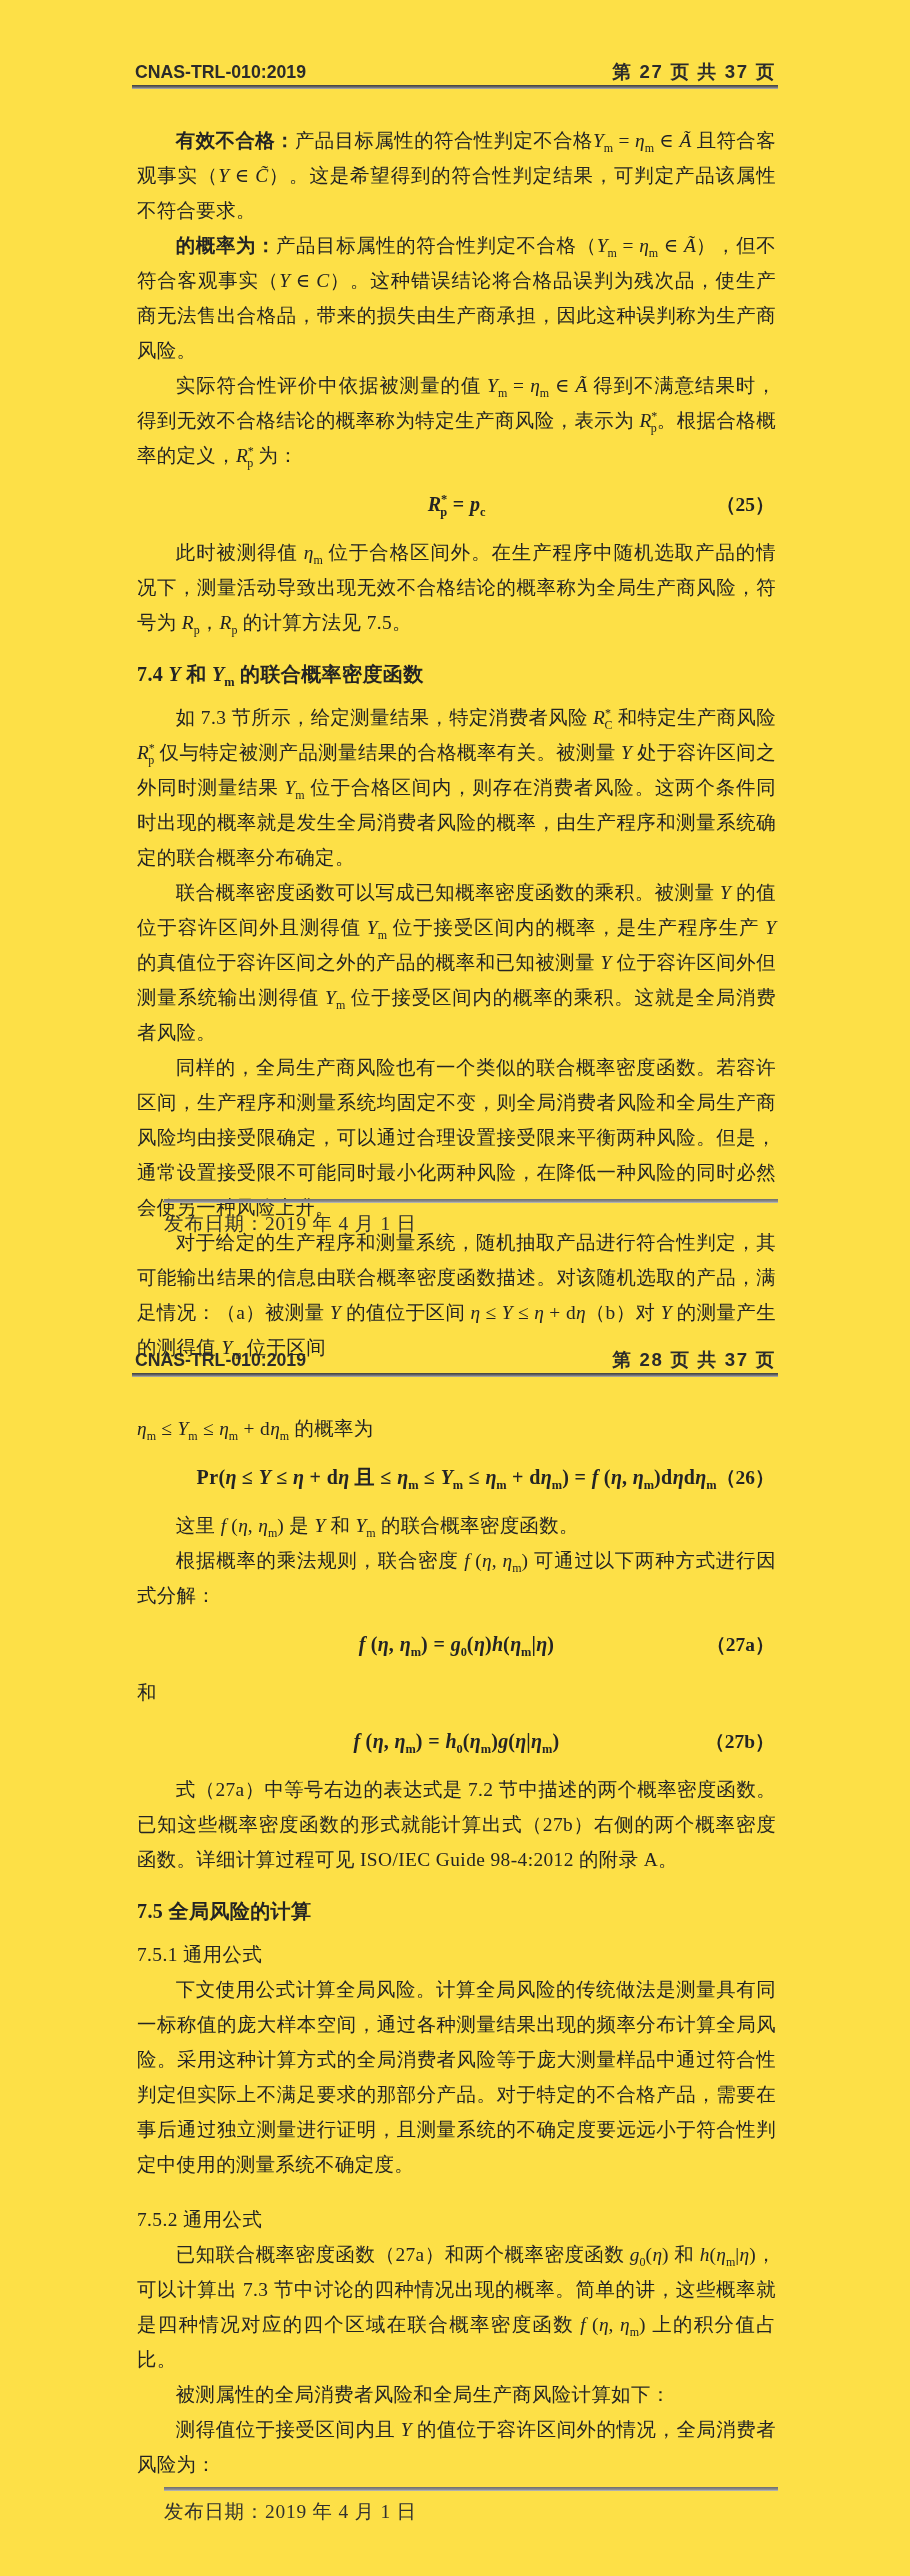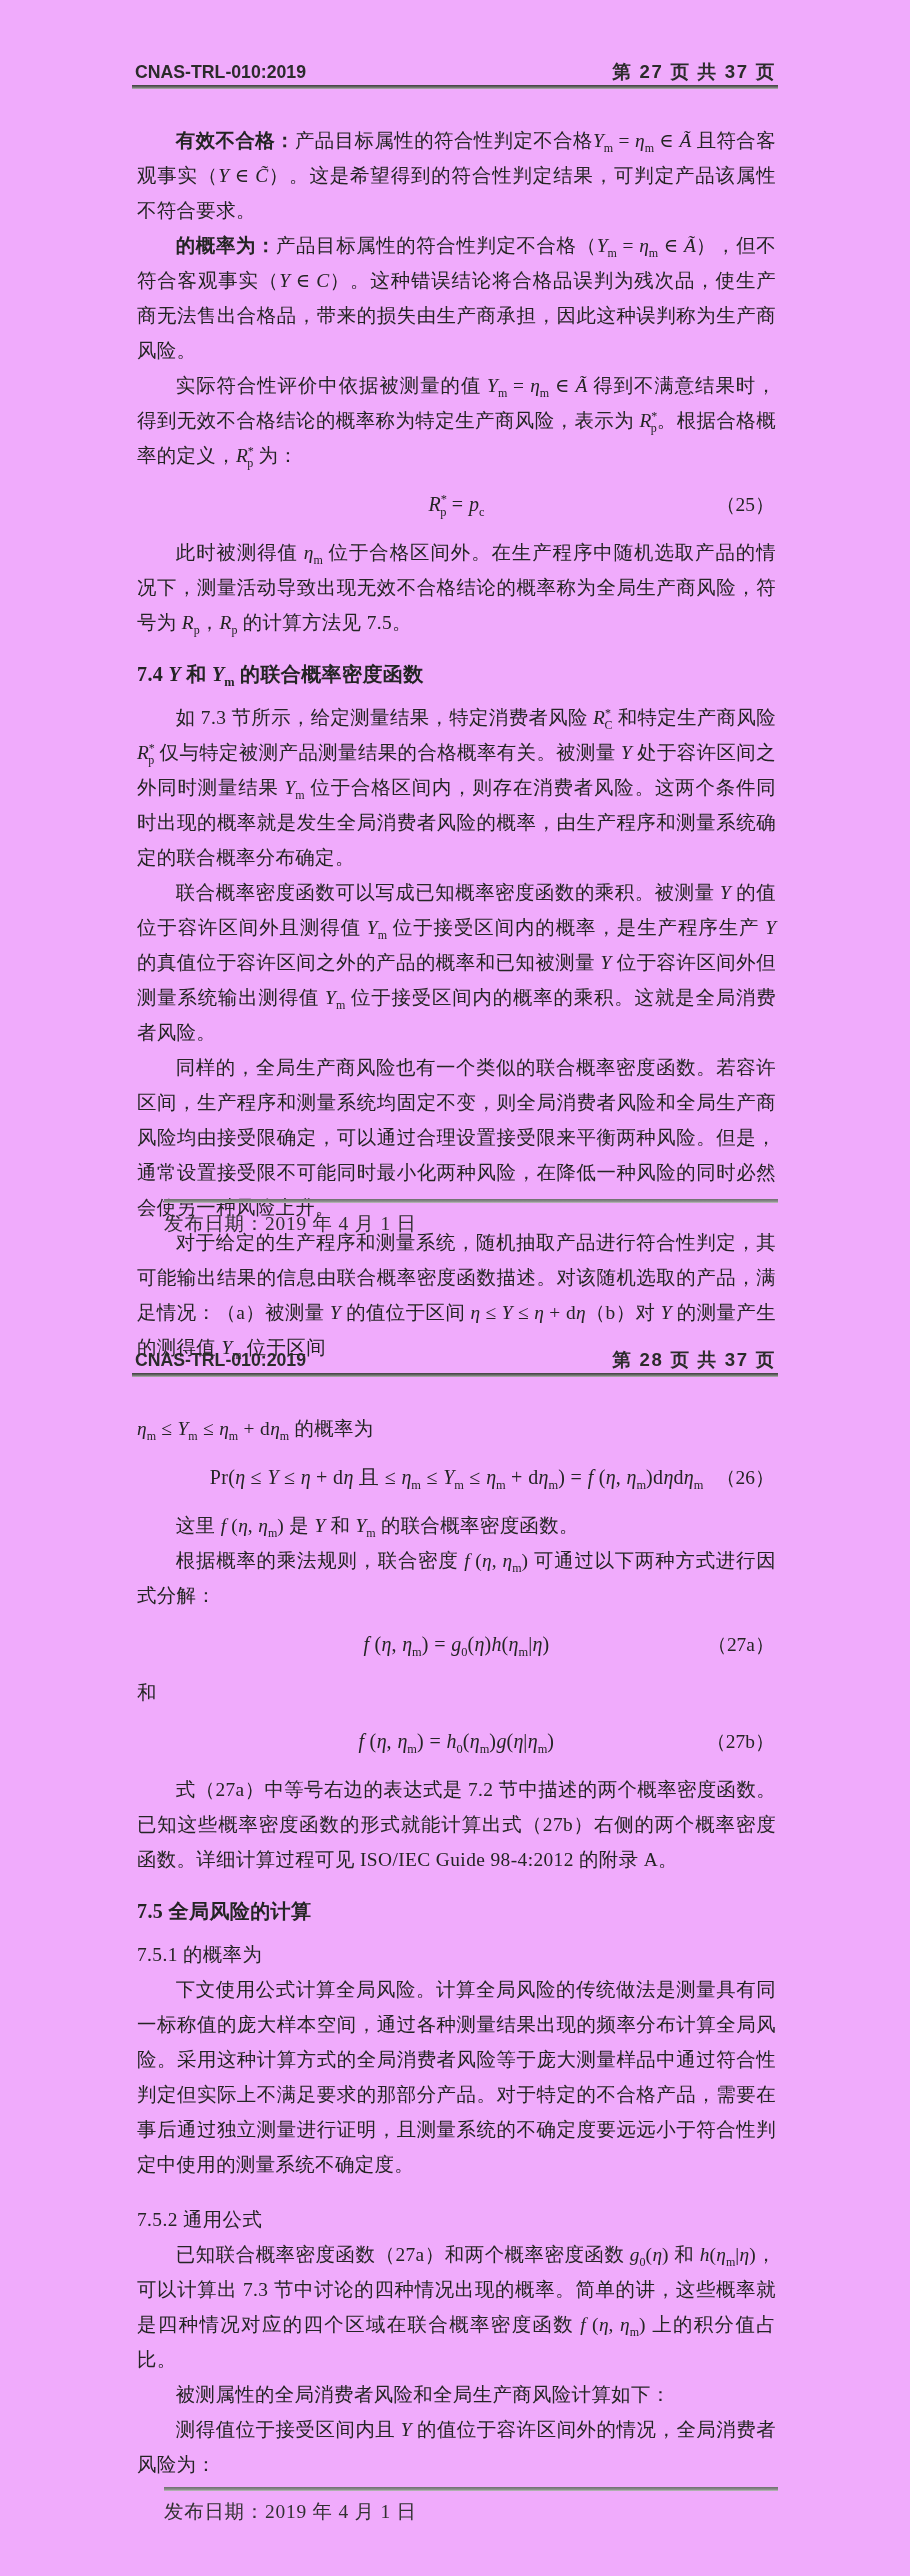--- a/index.html
+++ b/index.html
@@ -1,19 +1,19 @@
 <!DOCTYPE html>
 <html style="font-size:13.5px"><head>
 <meta charset="utf-8">
 <style>
   html,body{margin:0;padding:0;background:#ffffff;}
   .doc{
     position:relative;
     width:911px;height:2576px;
-    background:#f0abfc;
+    background:#fde047;
     overflow:hidden;
     color:#242424;
     font-family:"Liberation Serif","DejaVu Serif",serif;
   }
   .page{position:absolute;left:0;width:911px;height:1288px;}
   .page.p27{top:0;}
   .page.p28{top:1288px;}
 
   .page-head{
     position:absolute;top:59px;left:135px;right:135px;
@@ -37,21 +37,21 @@
   .content i{font-style:italic;font-family:"Liberation Serif","DejaVu Serif",serif;letter-spacing:0;}
   sub,sup{font-size:.62em;line-height:0;letter-spacing:0;}
   sup + sub{margin-left:-.55em;}
 
   .h1{font-weight:bold;margin:17px 0 8.4px 0 !important;font-size:20px;}
   .h2{font-weight:normal;margin:0;}
   .h2sp{margin-top:20px !important;}
 
   .formula{
     position:relative;text-align:center;margin:13.5px 0 !important;
-    font-size:20px;text-indent:0 !important;
+    font-size:20px;text-indent:0 !important;font-weight:bold;
   }
   .formula .eqno{
     position:absolute;right:1.7px;top:0;
     font-style:normal;font-size:19.4px;letter-spacing:0;
   }
 
   .page-foot{position:absolute;left:132px;right:133px;bottom:51px;margin-left:32px;}
   .foot-rule{
     height:4.2px;
     background:linear-gradient(to bottom,#6e6e6e 0%,#8b8b8b 60%,#c0c0c0 100%);
@@ -115,21 +115,21 @@
         <span><i>f</i> (<i>η</i>, <i>η</i><sub>m</sub>) = <i>g</i><sub>0</sub>(<i>η</i>)<i>h</i>(<i>η</i><sub>m</sub>|<i>η</i>)</span>
         <span class="eqno">（27a）</span>
       </p>
       <p>和</p>
       <p class="formula">
         <span><i>f</i> (<i>η</i>, <i>η</i><sub>m</sub>) = <i>h</i><sub>0</sub>(<i>η</i><sub>m</sub>)<i>g</i>(<i>η</i>|<i>η</i><sub>m</sub>)</span>
         <span class="eqno">（27b）</span>
       </p>
       <p class="ind">式（27a）中等号右边的表达式是 7.2 节中描述的两个概率密度函数。已知这些概率密度函数的形式就能计算出式（27b）右侧的两个概率密度函数。详细计算过程可见 ISO/IEC Guide 98-4:2012 的附录 A。</p>
       <p class="h1">7.5 全局风险的计算</p>
-      <p class="h2">7.5.1 的概率为</p>
+      <p class="h2">7.5.1 通用公式</p>
       <p class="ind">下文使用公式计算全局风险。计算全局风险的传统做法是测量具有同一标称值的庞大样本空间，通过各种测量结果出现的频率分布计算全局风险。采用这种计算方式的全局消费者风险等于庞大测量样品中通过符合性判定但实际上不满足要求的那部分产品。对于特定的不合格产品，需要在事后通过独立测量进行证明，且测量系统的不确定度要远远小于符合性判定中使用的测量系统不确定度。</p>
       <p class="h2 h2sp">7.5.2 通用公式</p>
       <p class="ind">已知联合概率密度函数（27a）和两个概率密度函数 <i>g</i><sub>0</sub>(<i>η</i>) 和 <i>h</i>(<i>η</i><sub>m</sub>|<i>η</i>)，可以计算出 7.3 节中讨论的四种情况出现的概率。简单的讲，这些概率就是四种情况对应的四个区域在联合概率密度函数 <i>f</i> (<i>η</i>, <i>η</i><sub>m</sub>) 上的积分值占比。</p>
       <p class="ind">被测属性的全局消费者风险和全局生产商风险计算如下：</p>
       <p class="ind">测得值位于接受区间内且 <i>Y</i> 的值位于容许区间外的情况，全局消费者风险为：</p>
     </div>
 
     <div class="page-foot">
       <div class="foot-rule"></div>
       <div class="foot-text">发布日期：2019 年 4 月 1 日</div>

